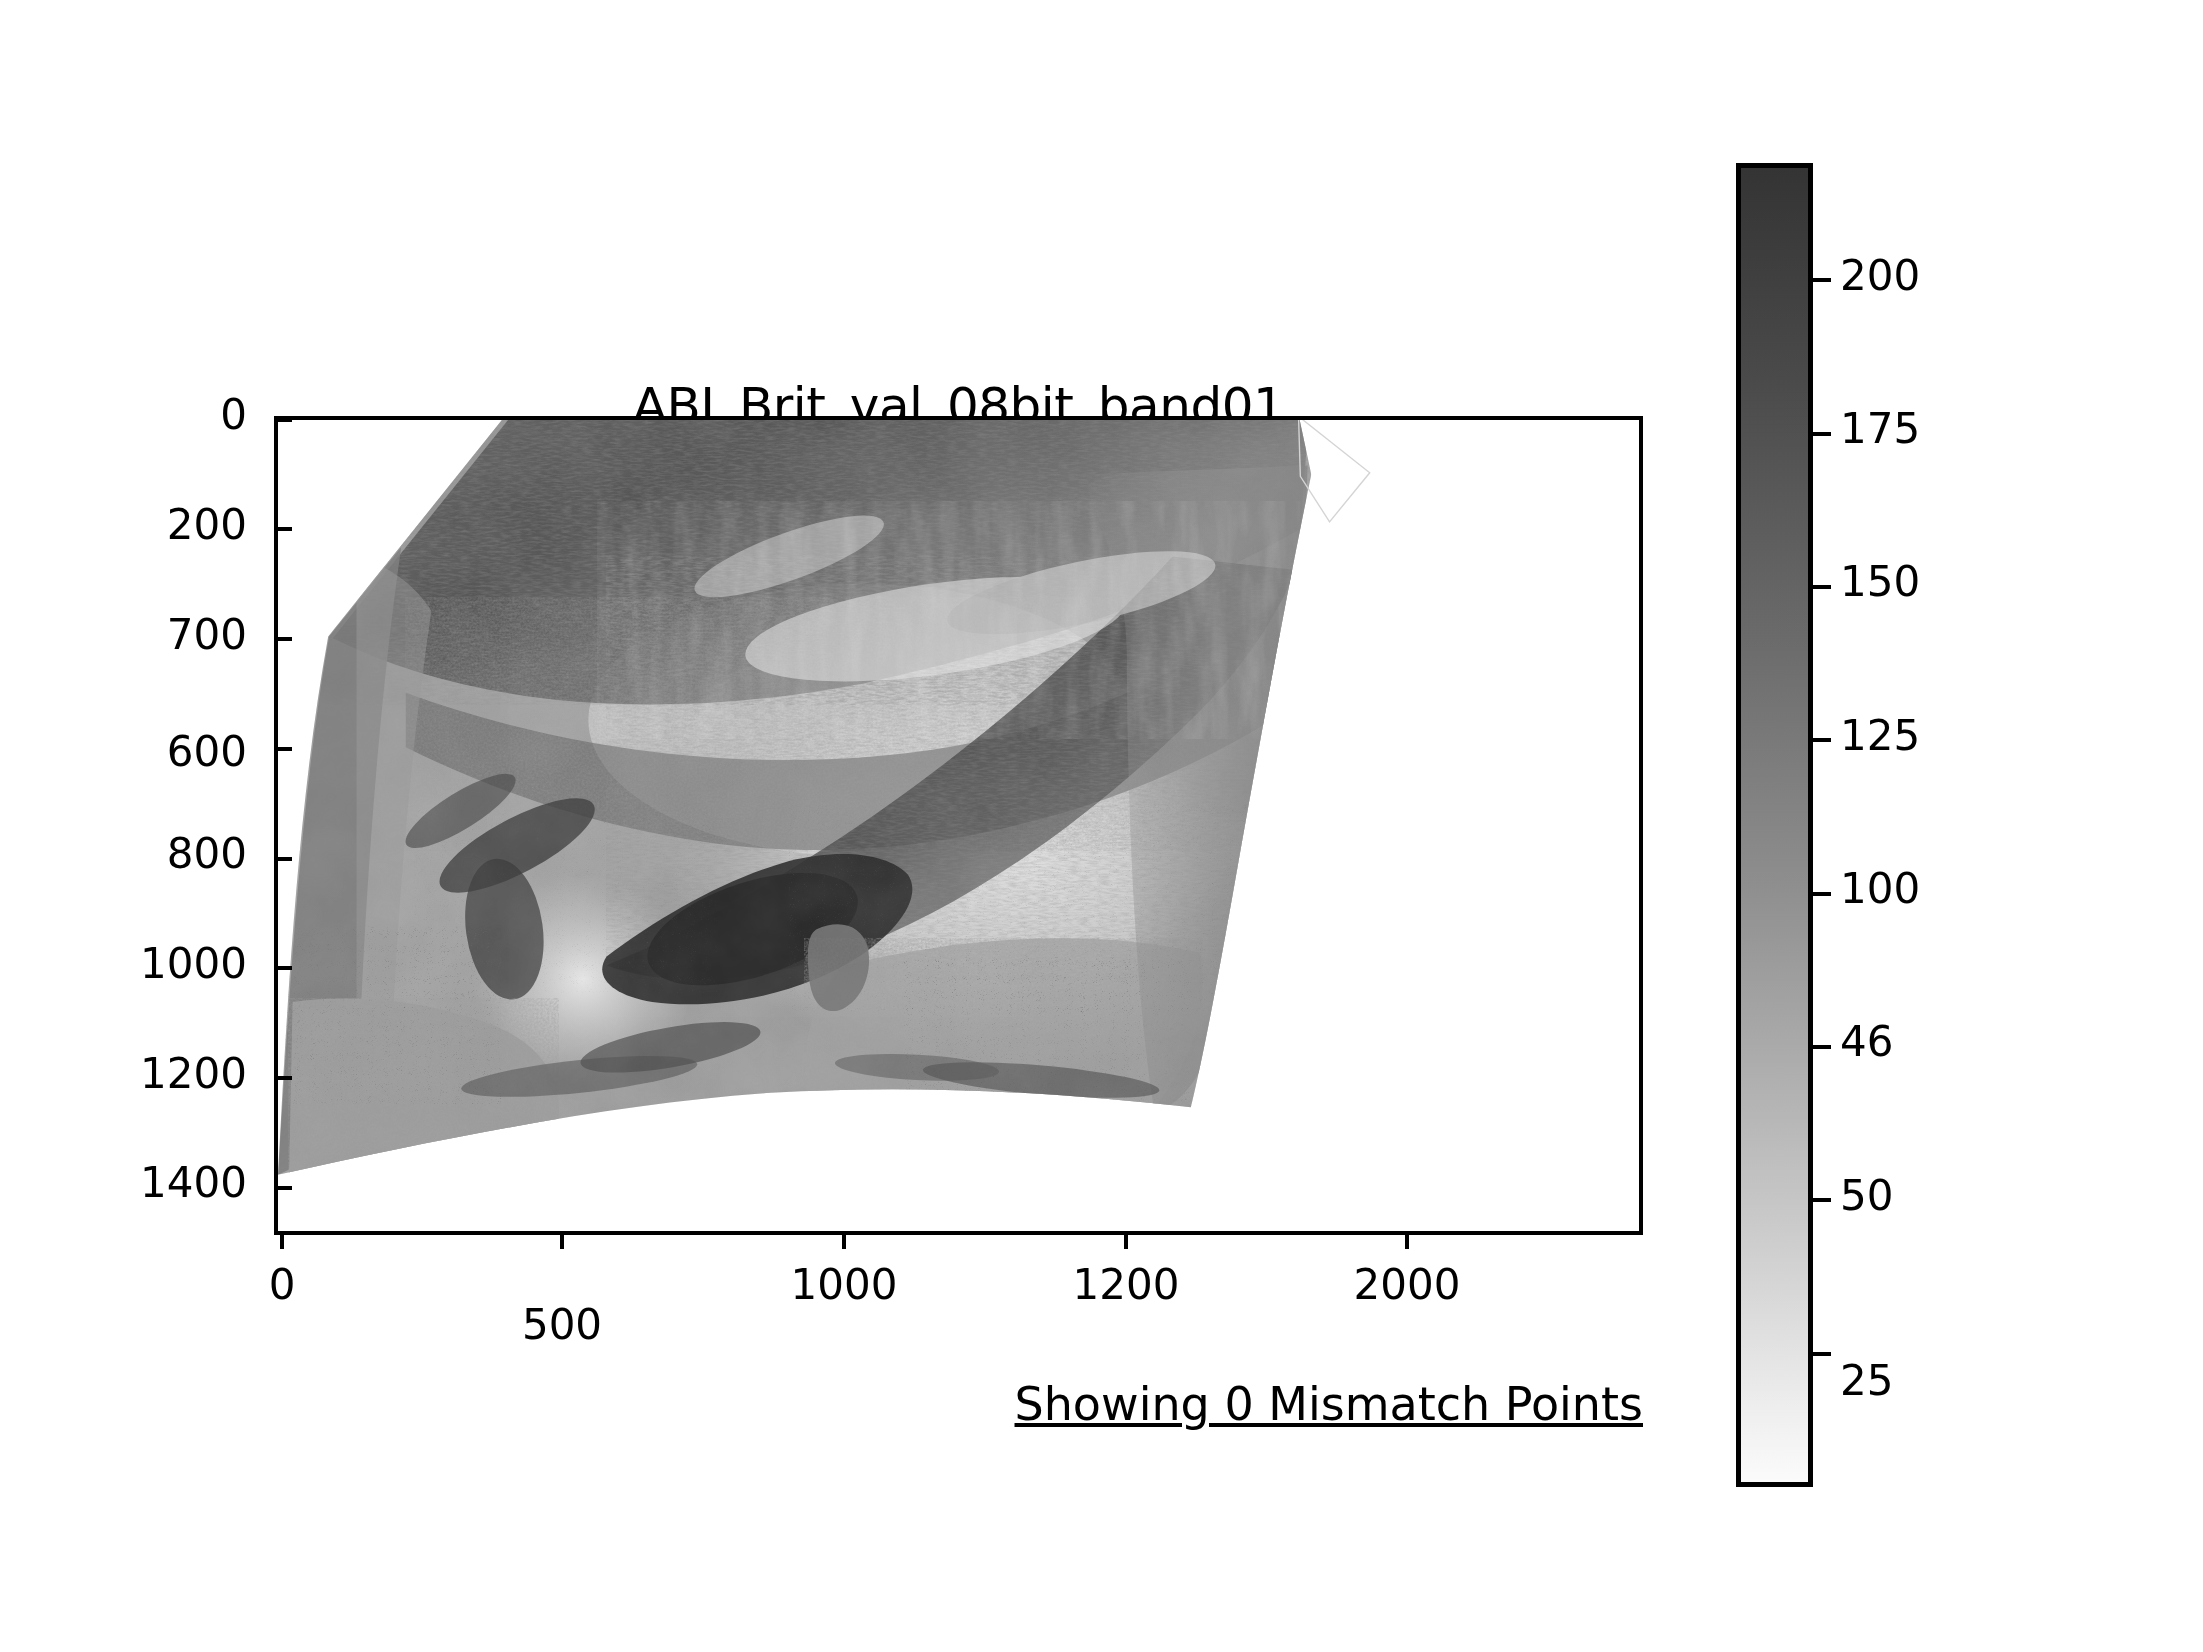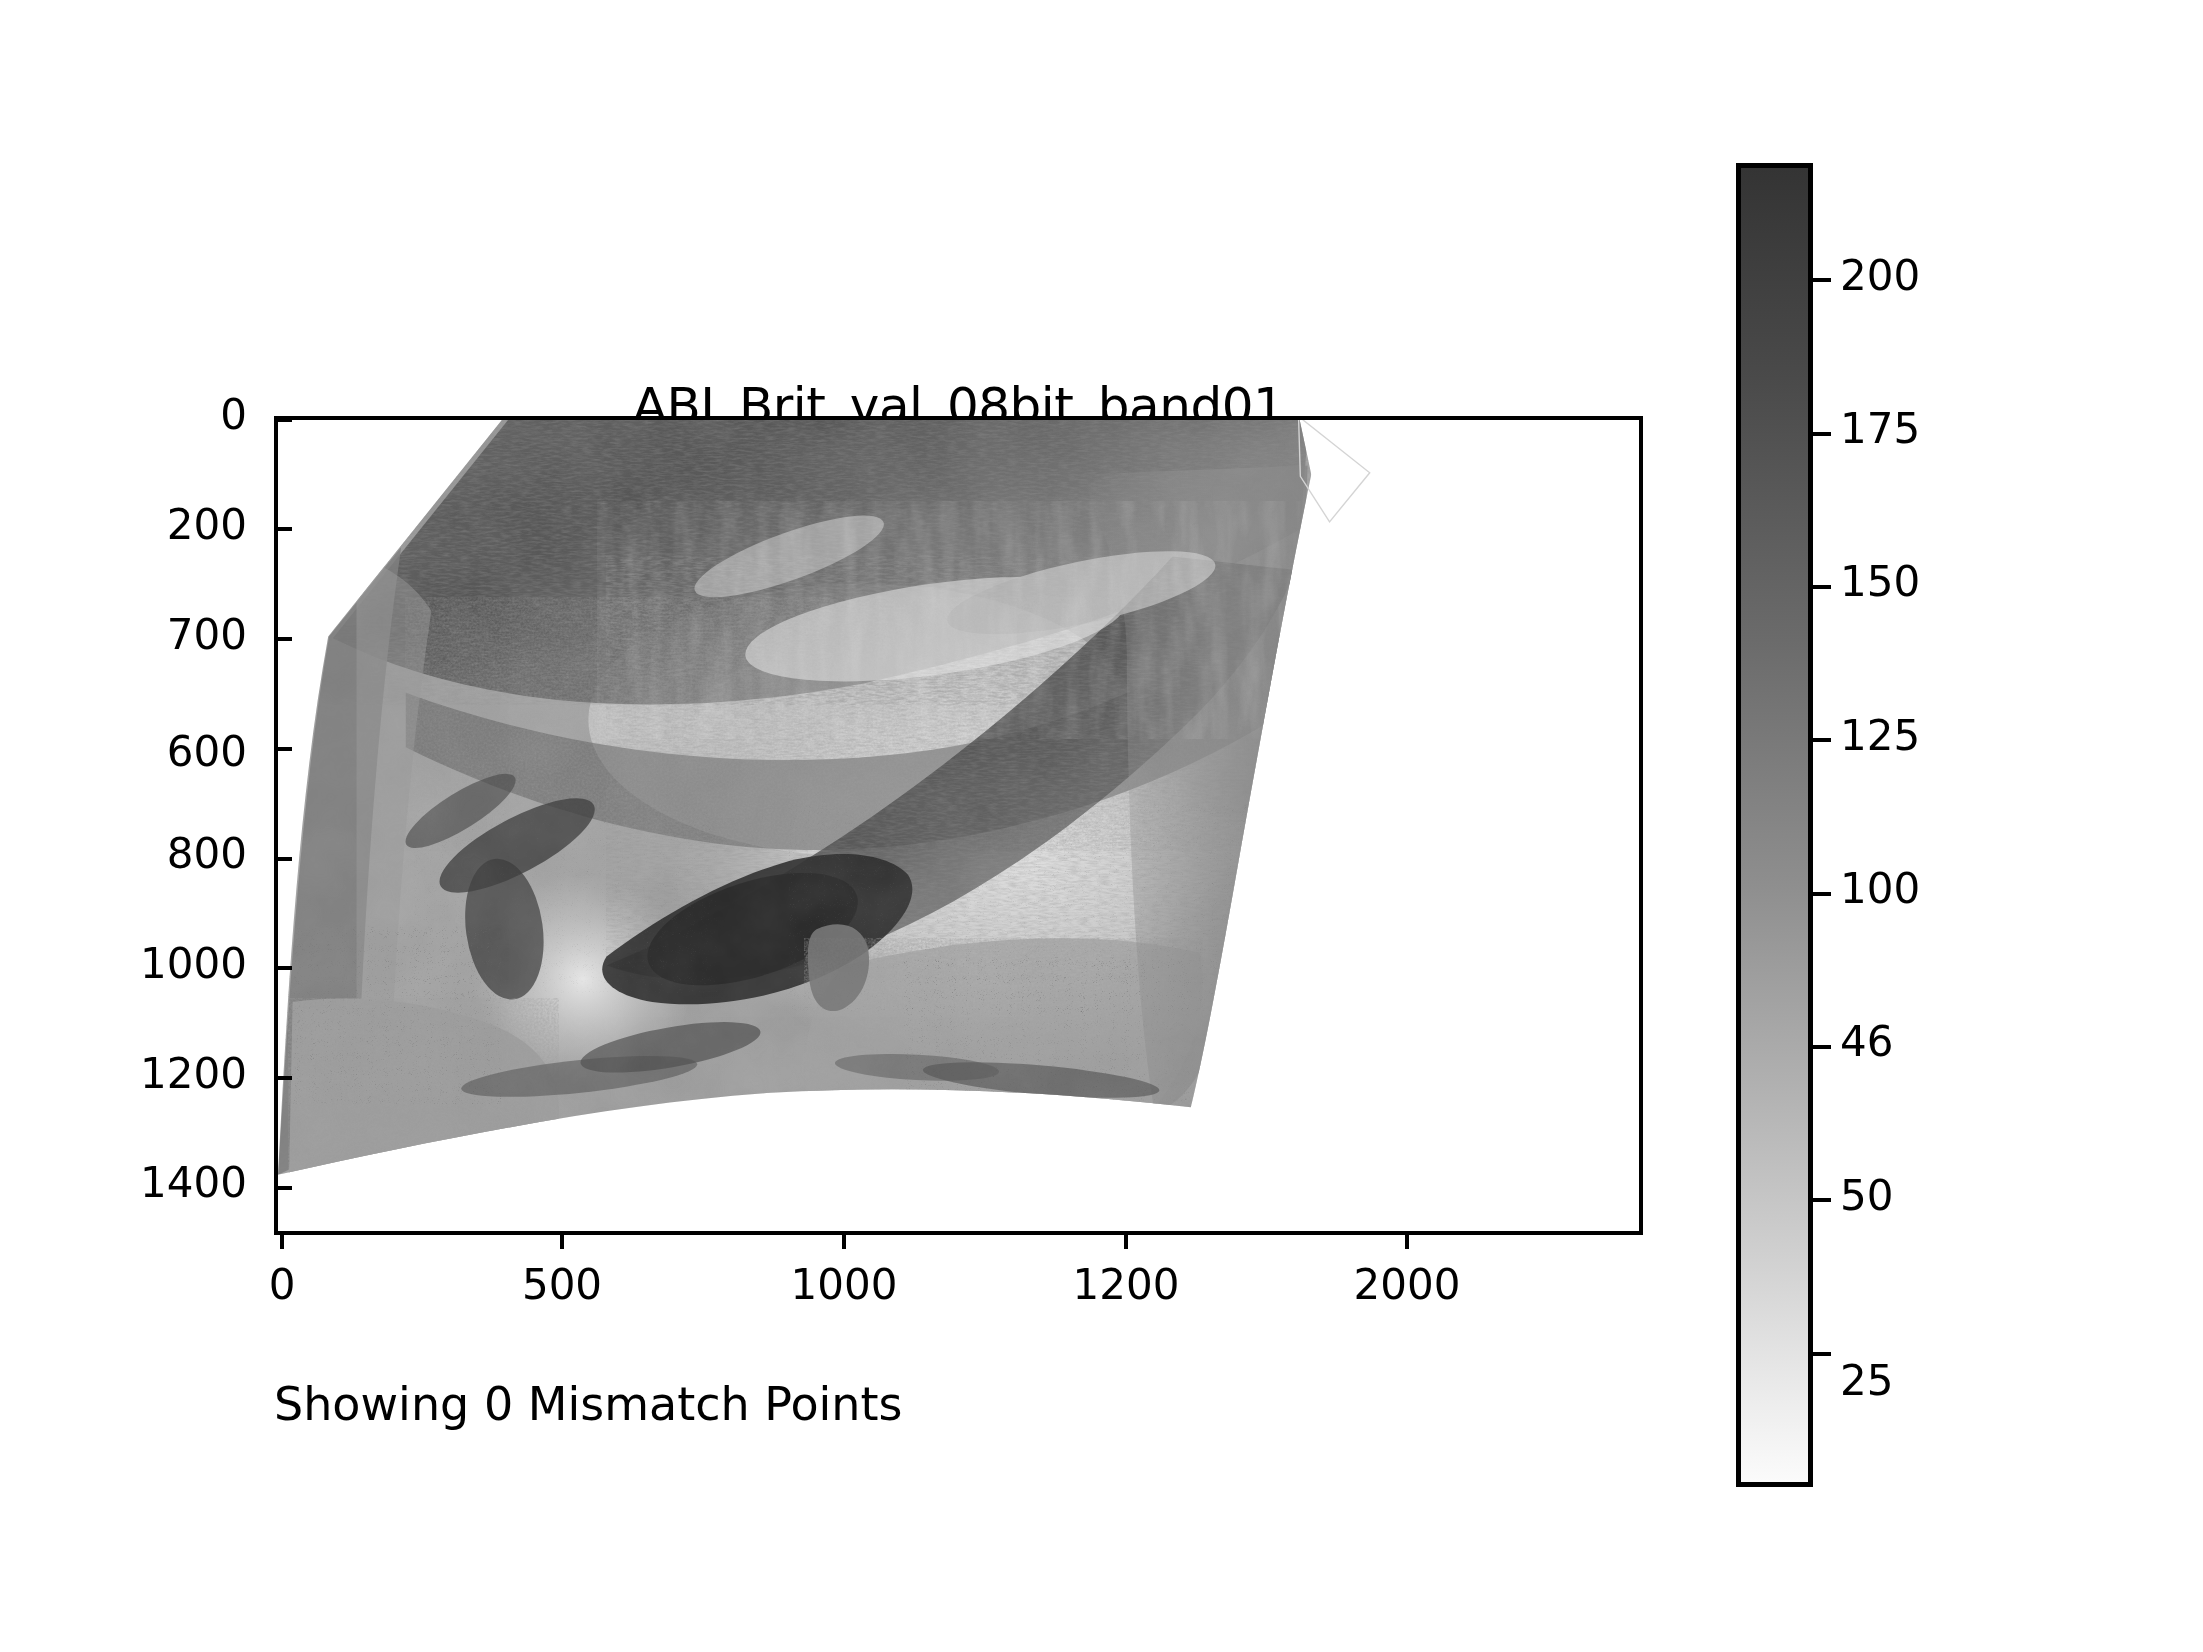--- a/index.html
+++ b/index.html
@@ -85,24 +85,25 @@
     text-align: center;
     white-space: nowrap;
   }
 
   
   #caption {
     position: absolute;
     left: 274px;
     top: 1377px;
     width: 1369px;
-    text-align: left;
+    text-align: right;
     font-size: 46px;
     color: #000000;
     white-space: nowrap;
+    text-decoration: underline;
   }
 
   
   #colorbar {
     position: absolute;
     left: 1736px;
     top: 163px;
     width: 77px;
     height: 1324px;
     border: 5.5px solid #000000;
@@ -343,21 +344,21 @@
   <div class="ytick-label" style="left:73px; width:174px; top:1049px;">1200</div>
   <div class="ytick-label" style="left:73px; width:174px; top:1158px;">1400</div>
 
   <div class="xtick-mark" style="left:280px"></div>
   <div class="xtick-mark" style="left:560px"></div>
   <div class="xtick-mark" style="left:842px"></div>
   <div class="xtick-mark" style="left:1124px"></div>
   <div class="xtick-mark" style="left:1405px"></div>
 
   <div class="xtick-label" style="left:190px; width:184px; top:1260px;">0</div>
-  <div class="xtick-label" style="left:470px; width:184px; top:1260px;">500</div>
+  <div class="xtick-label" style="left:470px; width:184px; top:1300px;">500</div>
   <div class="xtick-label" style="left:752px; width:184px; top:1260px;">1000</div>
   <div class="xtick-label" style="left:1034px; width:184px; top:1260px;">1200</div>
   <div class="xtick-label" style="left:1315px; width:184px; top:1260px;">2000</div>
 
   <div id="caption">Showing 0 Mismatch Points</div>
 
   <div id="colorbar">
     <div id="colorbar-gradient"></div>
   </div>
 

